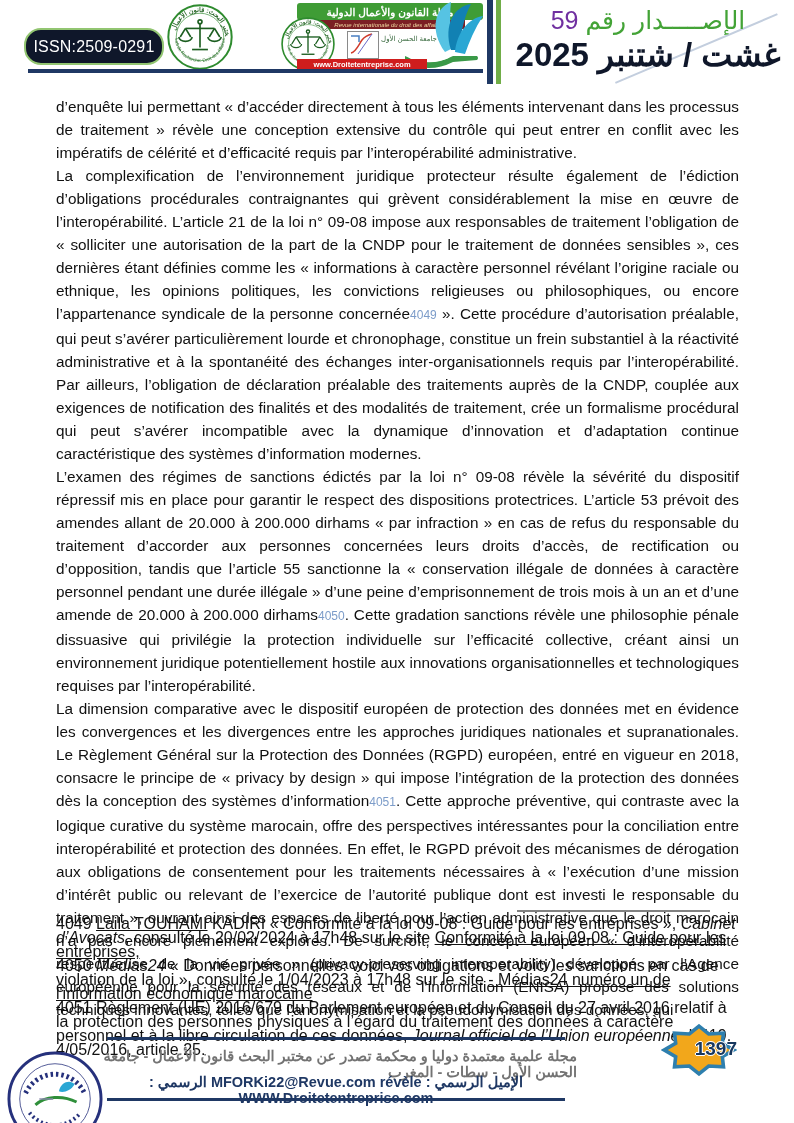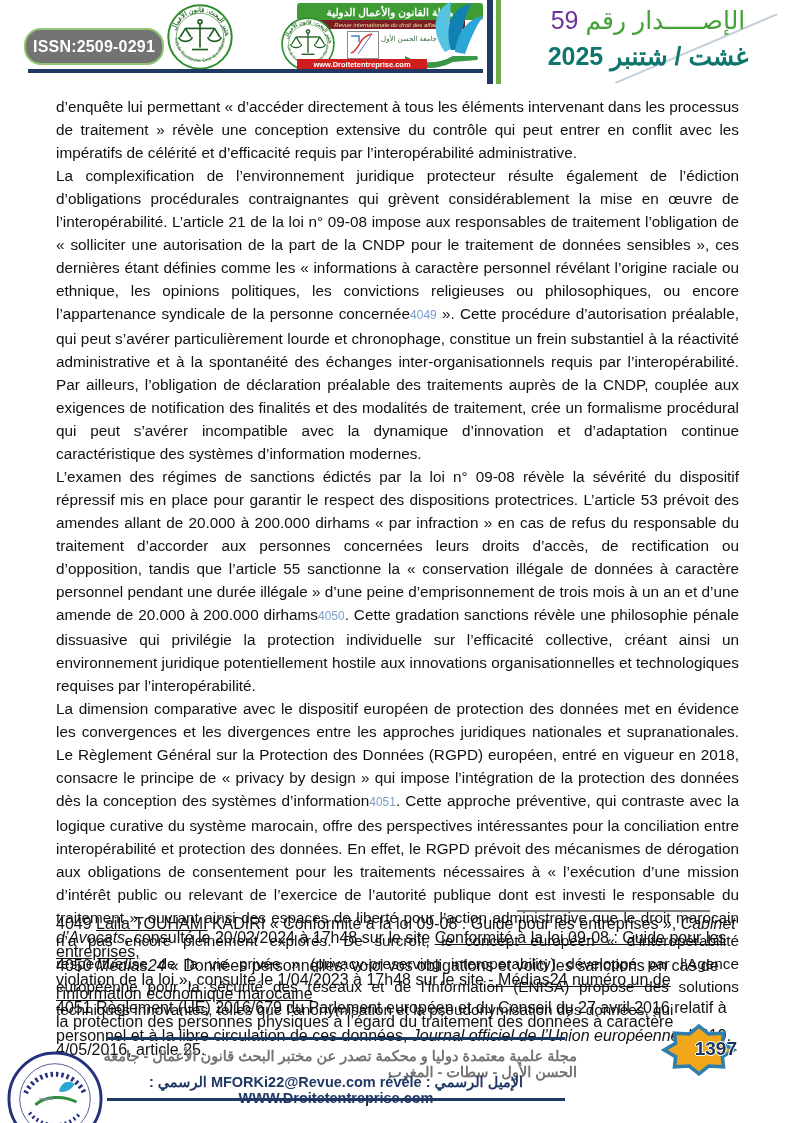--- a/index.html
+++ b/index.html
@@ -4,22 +4,22 @@
 <style>
   html,body{margin:0;padding:0;background:#888;}
   .page{
     position:relative;width:794px;height:1123px;margin:0 auto;
     background:#ffffff;overflow:hidden;
     font-family:"Liberation Sans",sans-serif;color:#111;
   }
   
   .issn-pill{
     position:absolute;left:24px;top:28px;width:136px;height:33px;
-    background:#737373;border:2px solid #92c571;border-radius:17px;
-    color:#fff;font-weight:bold;font-size:16px;display:flex;align-items:center;justify-content:center;
+    background:#0f172a;border:2px solid #92c571;border-radius:17px;
+    color:#fff;font-weight:normal;font-size:16px;display:flex;align-items:center;justify-content:center;
     letter-spacing:.2px;
   }
   .seal{position:absolute;}
   .seal svg{display:block;}
   .logo-block{position:absolute;left:283px;top:3px;width:202px;height:68px;}
   .logo-banner{
     position:absolute;left:14px;top:0;width:186px;height:17px;background:#3f9c35;
     border-radius:3px;color:#fff;font-size:10.5px;font-weight:bold;
     display:flex;align-items:center;justify-content:center;direction:rtl;
   }
@@ -40,21 +40,21 @@
     position:absolute;left:14px;top:56px;width:130px;height:11px;background:#cf1d1d;
     color:#fff;font-size:7.5px;font-weight:bold;display:flex;align-items:center;justify-content:center;
   }
   .wing{position:absolute;left:116px;top:-3px;width:88px;height:72px;}
   .header-rule{position:absolute;left:28px;top:69px;width:455px;height:4px;background:#1f3864;}
   .vbar-navy{position:absolute;left:487px;top:0;width:6px;height:84px;background:#1f3864;}
   .vbar-green{position:absolute;left:496px;top:0;width:5px;height:84px;background:#70ad47;}
   .header-right{position:absolute;left:505px;top:0;width:286px;height:86px;text-align:center;z-index:2;}
   .issue-line{direction:rtl;font-size:25px;font-weight:normal;color:#43a336;margin-top:6px;letter-spacing:.5px;}
   .issue-number{color:#7030a0;}
-  .date-line{direction:rtl;font-size:25px;font-weight:bold;color:#0f766e;margin-top:7px;}
+  .date-line{direction:rtl;font-size:33px;font-weight:bold;color:#0f172a;}
   .diag-line{
     position:absolute;left:615px;top:82px;width:176px;height:0;border-top:2px solid #c3cede;
     transform:rotate(-23deg);transform-origin:left top;z-index:1;
   }
   
   .body-text{
     position:absolute;left:56px;top:95px;width:683px;
     font-size:15.3px;line-height:23px;text-align:justify;color:#101010;
   }
   .para{margin:0;}

